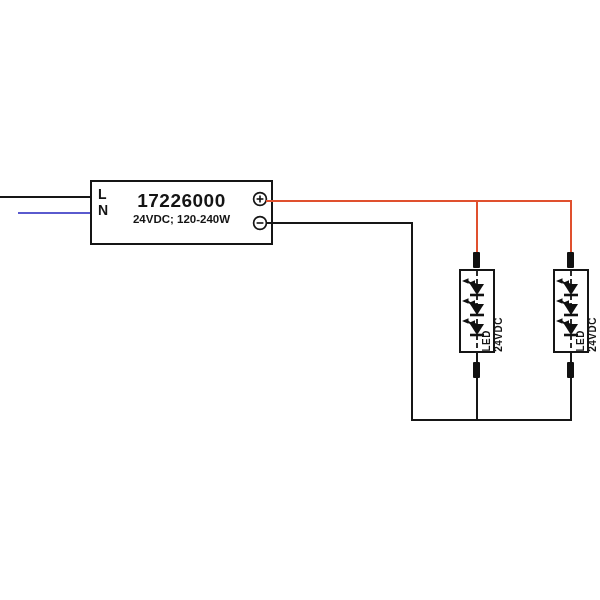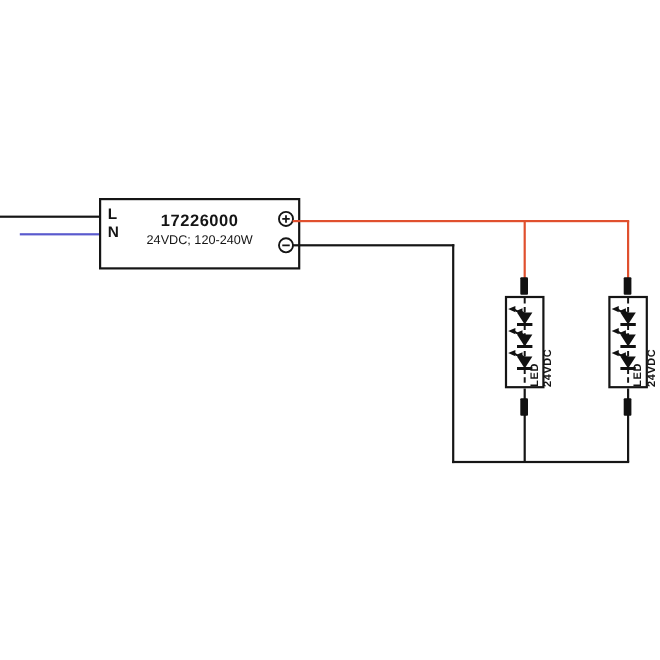--- a/index.html
+++ b/index.html
@@ -8,22 +8,22 @@
     font-family:"Liberation Sans", sans-serif;color:#141414;
   }
   
   .driver-box{
     position:absolute;left:90px;top:180px;width:183px;height:65px;
     border:2.5px solid #151515;background:#ffffff;box-sizing:border-box;
   }
   .term-label{position:absolute;left:6px;font-weight:700;font-size:14px;line-height:14px;}
   .term-l{top:5px;}
   .term-n{top:21px;}
-  .pn{position:absolute;left:0;right:0;top:11px;text-align:center;font-weight:700;font-size:15px;line-height:15px;letter-spacing:.5px;}
-  .spec{position:absolute;left:0;right:0;top:31px;text-align:center;font-weight:400;font-size:11.5px;line-height:12px;}
+  .pn{position:absolute;left:0;right:0;top:11px;text-align:center;font-weight:700;font-size:19px;line-height:15px;letter-spacing:.5px;}
+  .spec{position:absolute;left:0;right:0;top:31px;text-align:center;font-weight:700;font-size:11.5px;line-height:12px;}
   .term-circle{position:absolute;right:3px;width:16px;height:16px;}
   .term-plus{top:9px;}
   .term-minus{top:33px;}
   
   .wire{position:absolute;background:#161616;}
   .wire.red{background:#e0502e;}
   .wire.blue{background:#5a5ace;}
   .connector{position:absolute;width:7px;height:16px;background:#111111;border-radius:1px;}
   
   .led-box{

